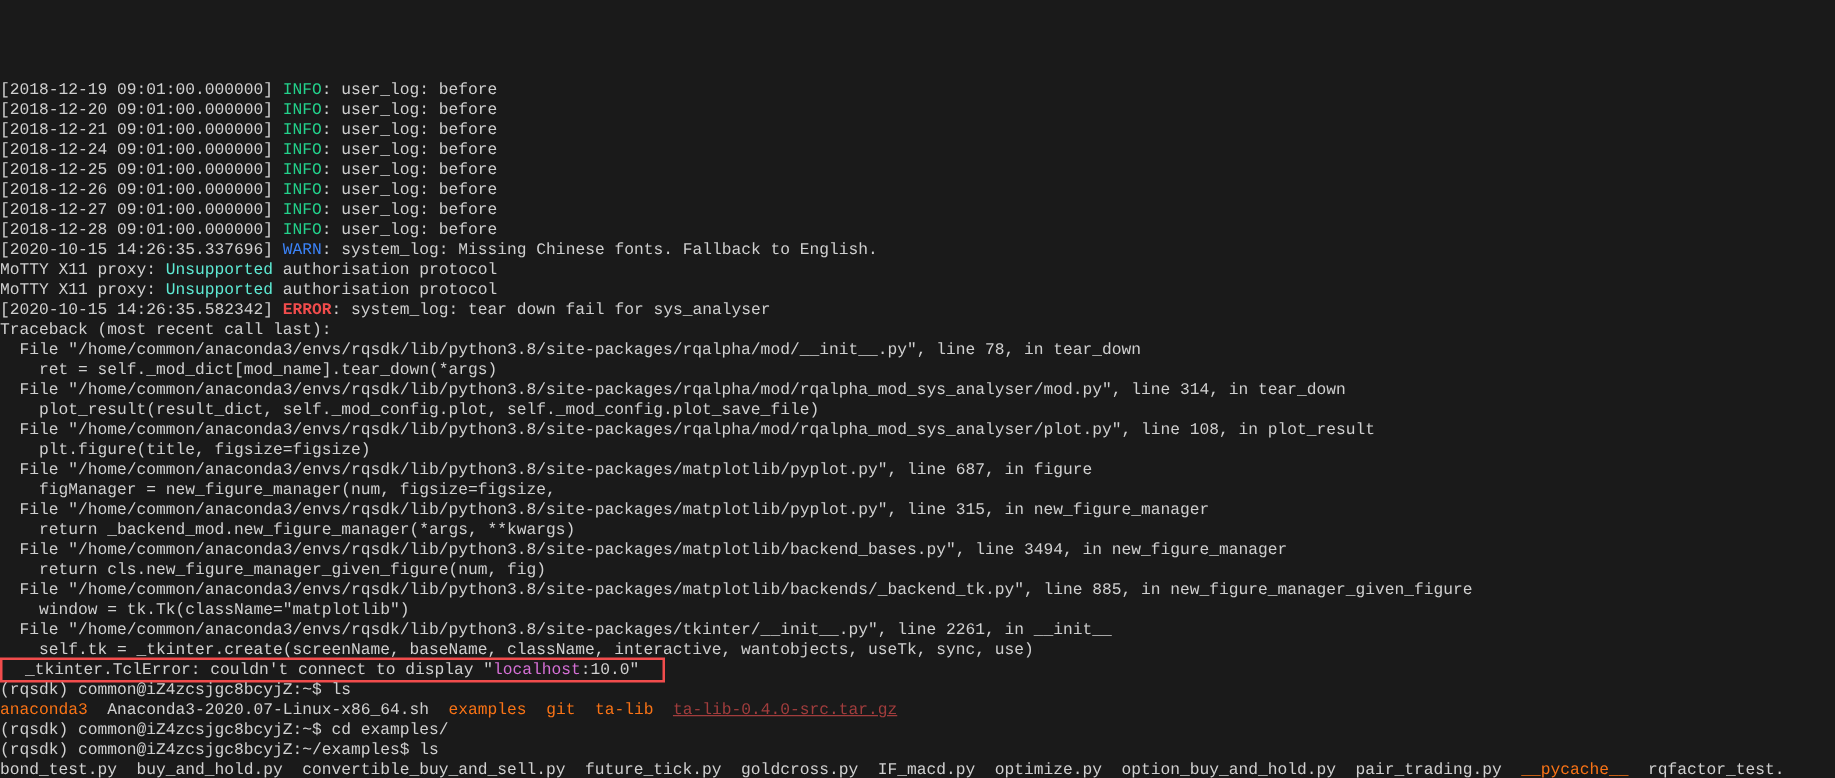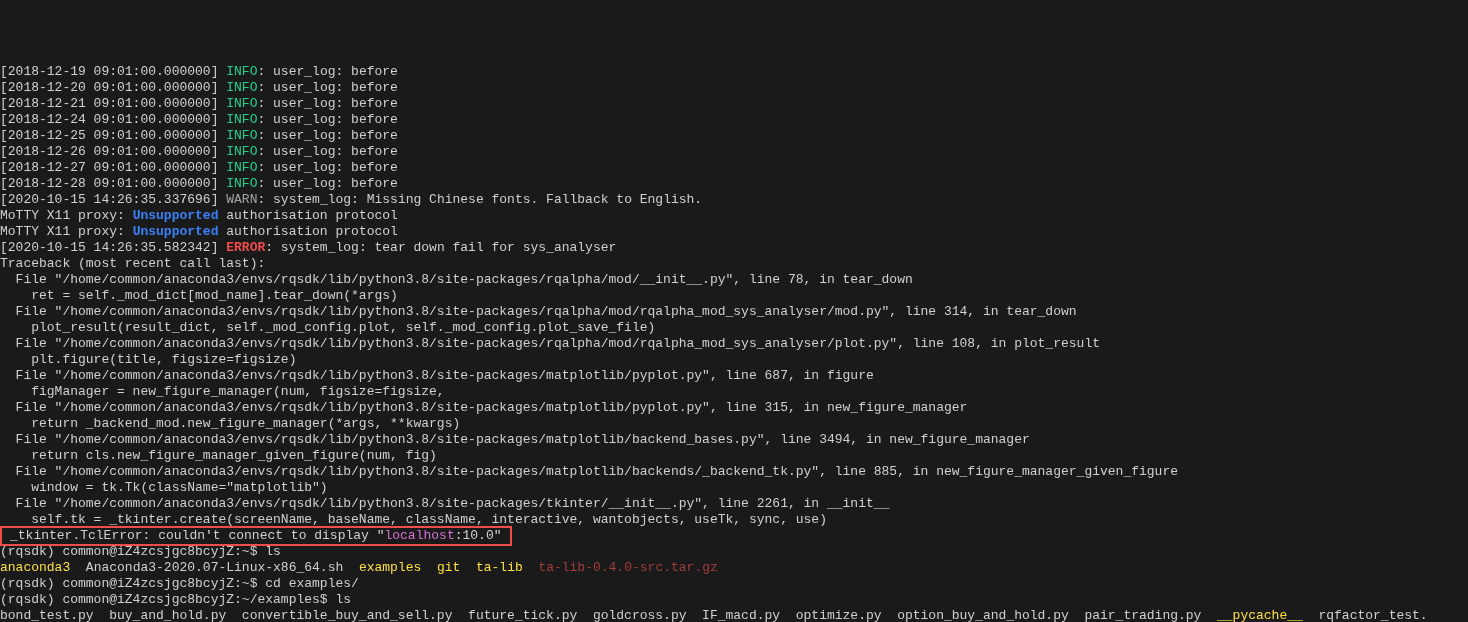--- a/index.html
+++ b/index.html
@@ -10,30 +10,30 @@
     font-family: "Consolas", "Courier New", monospace;
     font-size: 13px;
     line-height: 16px;
     white-space: pre;
     width: 1468px;
   }
   .term {
     padding: 0;
   }
   .info { color: #23d18b; text-align: center; }
-  .warn { color: #a3a3a3; text-align: right; }
+  .warn { color: #3b82f6; text-align: right; }
   .error { color: #f14c4c; font-weight: bold; }
-  .red { color: #3b82f6; font-weight: bold; }
+  .red { color: #5eead4; }
   .magenta { color: #d670d6; }
-  .blue { color: #fde047; }
-  .darkred { color: #a13d3d; }
+  .blue { color: #f97316; }
+  .darkred { color: #a13d3d; text-decoration: underline; }
   .highlight-box {
     display: inline-block;
     border: 2px solid #f14c4c;
-    padding: 0 8px;
+    padding: 0 18px;
     margin: -2px 0;
   }
 </style>
 </head>
 <body>
 
 
 <div class="term" id="term"><div><span>[2018-12-19 09:01:00.000000] </span><span class="info">INFO</span><span>: user_log: before</span></div><div><span>[2018-12-20 09:01:00.000000] </span><span class="info">INFO</span><span>: user_log: before</span></div><div><span>[2018-12-21 09:01:00.000000] </span><span class="info">INFO</span><span>: user_log: before</span></div><div><span>[2018-12-24 09:01:00.000000] </span><span class="info">INFO</span><span>: user_log: before</span></div><div><span>[2018-12-25 09:01:00.000000] </span><span class="info">INFO</span><span>: user_log: before</span></div><div><span>[2018-12-26 09:01:00.000000] </span><span class="info">INFO</span><span>: user_log: before</span></div><div><span>[2018-12-27 09:01:00.000000] </span><span class="info">INFO</span><span>: user_log: before</span></div><div><span>[2018-12-28 09:01:00.000000] </span><span class="info">INFO</span><span>: user_log: before</span></div><div><span>[2020-10-15 14:26:35.337696] </span><span class="warn">WARN</span><span>: system_log: Missing Chinese fonts. Fallback to English.</span></div><div><span>MoTTY X11 proxy: </span><span class="red">Unsupported</span><span> authorisation protocol</span></div><div><span>MoTTY X11 proxy: </span><span class="red">Unsupported</span><span> authorisation protocol</span></div><div><span>[2020-10-15 14:26:35.582342] </span><span class="error">ERROR</span><span>: system_log: tear down fail for sys_analyser</span></div><div><span>Traceback (most recent call last):</span></div><div><span>  File "/home/common/anaconda3/envs/rqsdk/lib/python3.8/site-packages/rqalpha/mod/__init__.py", line 78, in tear_down</span></div><div><span>    ret = self._mod_dict[mod_name].tear_down(*args)</span></div><div><span>  File "/home/common/anaconda3/envs/rqsdk/lib/python3.8/site-packages/rqalpha/mod/rqalpha_mod_sys_analyser/mod.py", line 314, in tear_down</span></div><div><span>    plot_result(result_dict, self._mod_config.plot, self._mod_config.plot_save_file)</span></div><div><span>  File "/home/common/anaconda3/envs/rqsdk/lib/python3.8/site-packages/rqalpha/mod/rqalpha_mod_sys_analyser/plot.py", line 108, in plot_result</span></div><div><span>    plt.figure(title, figsize=figsize)</span></div><div><span>  File "/home/common/anaconda3/envs/rqsdk/lib/python3.8/site-packages/matplotlib/pyplot.py", line 687, in figure</span></div><div><span>    figManager = new_figure_manager(num, figsize=figsize,</span></div><div><span>  File "/home/common/anaconda3/envs/rqsdk/lib/python3.8/site-packages/matplotlib/pyplot.py", line 315, in new_figure_manager</span></div><div><span>    return _backend_mod.new_figure_manager(*args, **kwargs)</span></div><div><span>  File "/home/common/anaconda3/envs/rqsdk/lib/python3.8/site-packages/matplotlib/backend_bases.py", line 3494, in new_figure_manager</span></div><div><span>    return cls.new_figure_manager_given_figure(num, fig)</span></div><div><span>  File "/home/common/anaconda3/envs/rqsdk/lib/python3.8/site-packages/matplotlib/backends/_backend_tk.py", line 885, in new_figure_manager_given_figure</span></div><div><span>    window = tk.Tk(className="matplotlib")</span></div><div><span>  File "/home/common/anaconda3/envs/rqsdk/lib/python3.8/site-packages/tkinter/__init__.py", line 2261, in __init__</span></div><div><span>    self.tk = _tkinter.create(screenName, baseName, className, interactive, wantobjects, useTk, sync, use)</span></div><div><span class="highlight-box"><span>_tkinter.TclError: couldn't connect to display "</span><span class="magenta">localhost</span><span>:10.0"</span></span></div><div><span>(rqsdk) common@iZ4zcsjgc8bcyjZ:~$ </span><span>ls</span></div><div><span class="blue">anaconda3</span><span>  </span><span>Anaconda3-2020.07-Linux-x86_64.sh</span><span>  </span><span class="blue">examples</span><span>  </span><span class="blue">git</span><span>  </span><span class="blue">ta-lib</span><span>  </span><span class="darkred">ta-lib-0.4.0-src.tar.gz</span></div><div><span>(rqsdk) common@iZ4zcsjgc8bcyjZ:~$ </span><span>cd examples/</span></div><div><span>(rqsdk) common@iZ4zcsjgc8bcyjZ:~/examples$ </span><span>ls</span></div><div><span>bond_test.py  buy_and_hold.py  convertible_buy_and_sell.py  future_tick.py  goldcross.py  IF_macd.py  optimize.py  option_buy_and_hold.py  pair_trading.py  </span><span class="blue">__pycache__</span><span>  rqfactor_test.</span></div></div>
 
 

